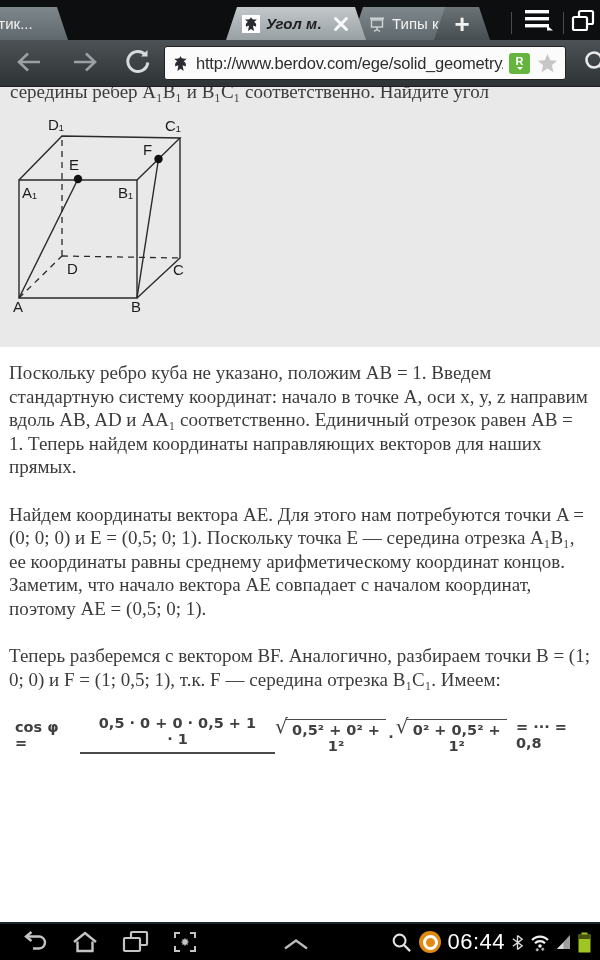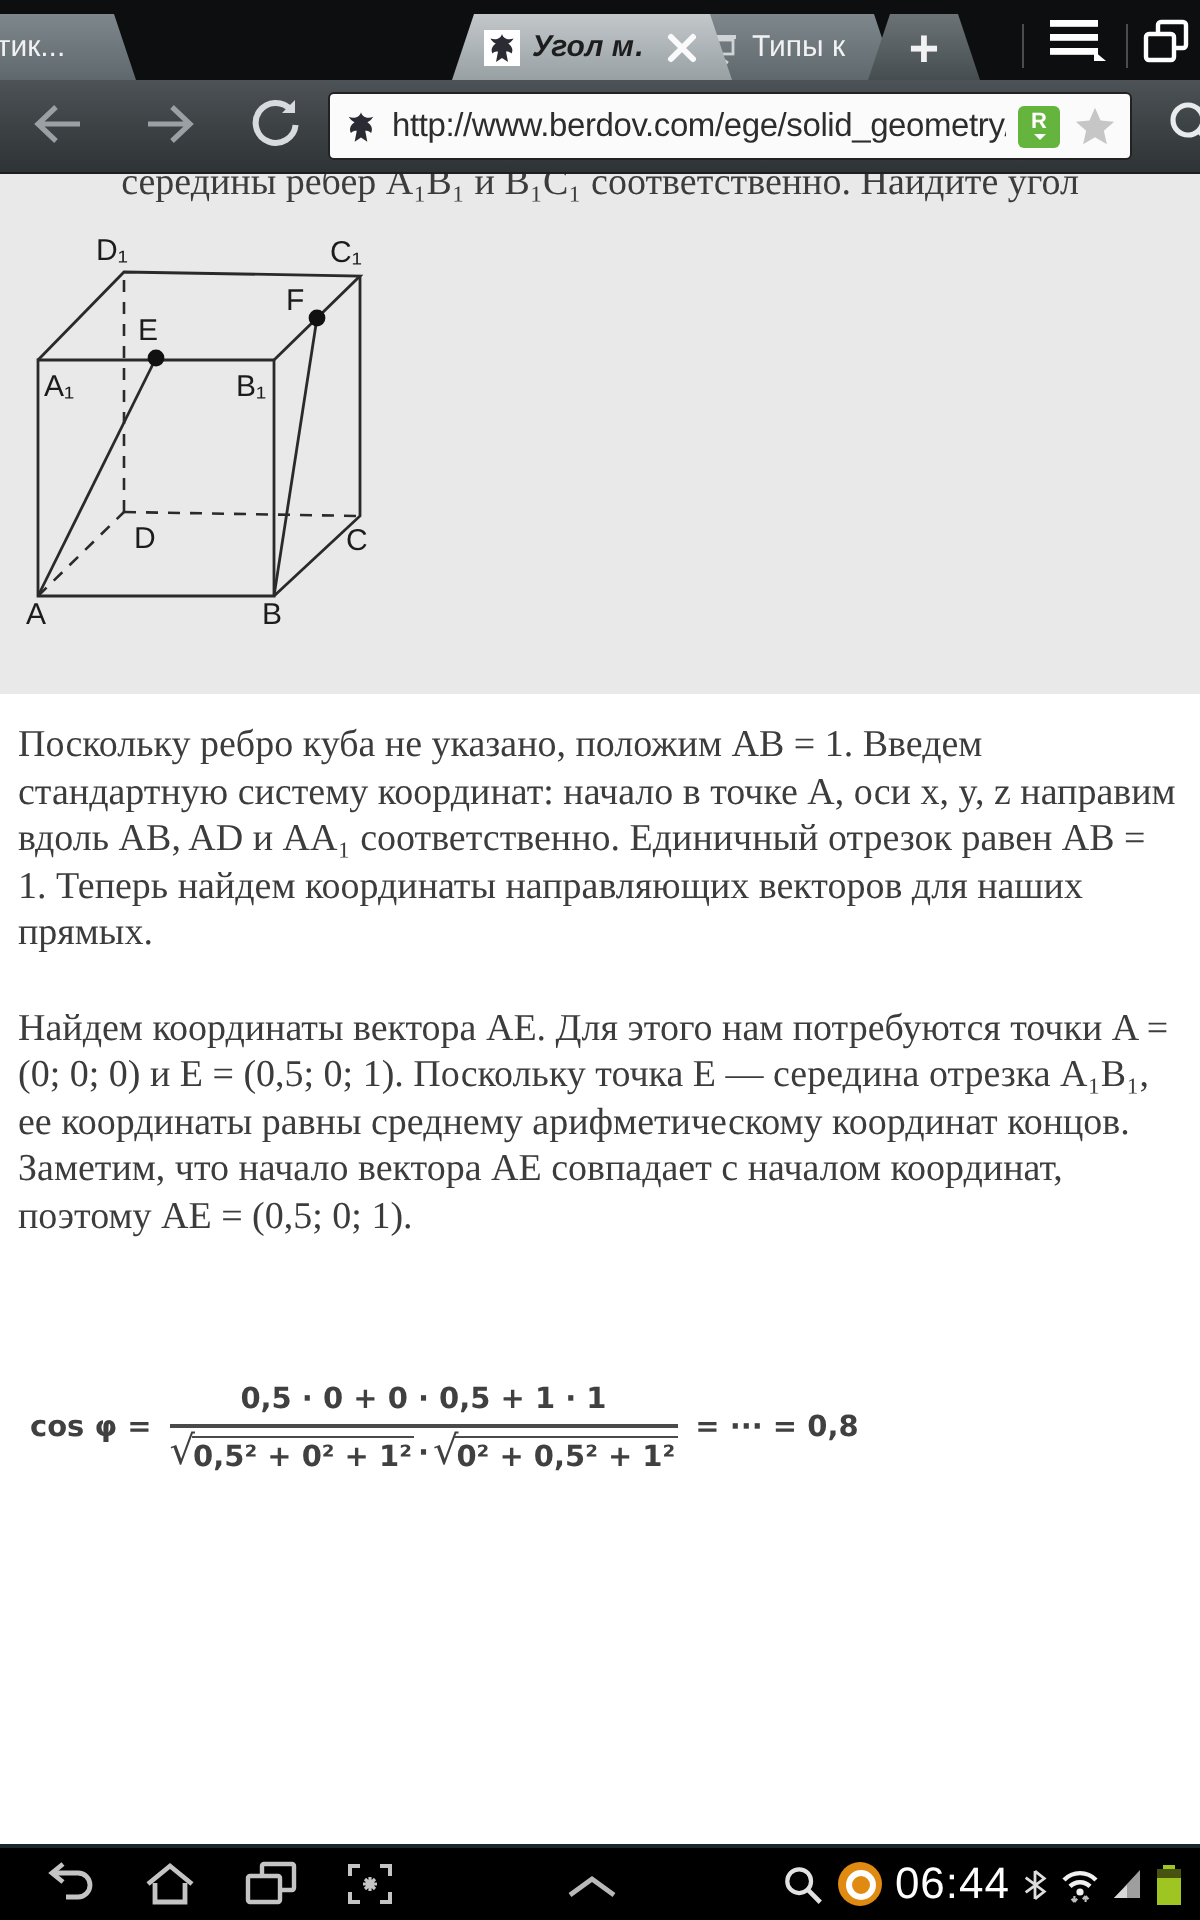--- a/index.html
+++ b/index.html
@@ -9,21 +9,21 @@
   .tabbar{position:relative;width:600px;height:40px;background:#0d0e0f;overflow:hidden;}
   .tab{position:absolute;top:7px;height:33px;display:flex;align-items:center;gap:6px;
        padding:0 16px;box-sizing:border-box;color:#f2f2f2;font-size:15px;
        clip-path:polygon(11px 0,calc(100% - 11px) 0,100% 100%,0 100%);
        background:linear-gradient(#7e878b,#5f686c);}
   .tab .tlabel{white-space:nowrap;overflow:hidden;}
   .tab.active{background:linear-gradient(#c3c8ca,#98a0a4);color:#1d1d1d;font-weight:bold;}
   .tab1{left:-36px;width:104px;}
   .tab2{left:62px;width:168px;}
   .tab3{left:226px;width:140px;z-index:2;font-style:italic;}
-  .tab4{left:336px;width:112px;z-index:1;}
+  .tab4{left:352px;width:112px;z-index:1;}
   .tabplus{left:434px;width:56px;z-index:3;background:linear-gradient(#6b7377,#464d51);
            justify-content:center;padding:0;}
   .fav{width:18px;height:18px;flex:0 0 auto;}
   .closex{margin-left:4px;flex:0 0 auto;}
   .tsep{position:absolute;top:12px;width:1px;height:22px;background:#4a4d4f;}
   .tbtn{position:absolute;top:9px;background:none;border:none;padding:0;cursor:pointer;}
 
   
   .urlbar{width:600px;height:47px;background:linear-gradient(#4c5255,#2e3335);
           display:flex;align-items:center;border-bottom:1px solid #1c1e1f;box-sizing:border-box;}
@@ -31,32 +31,32 @@
   .urlfield{display:flex;align-items:center;background:#fbfbfb;border:1px solid #222;
             border-radius:3px;height:34px;width:402px;margin-left:12px;padding:0 6px;box-sizing:border-box;gap:6px;}
   .urltext{flex:1;font-size:16.5px;color:#2d2d2d;white-space:nowrap;overflow:hidden;letter-spacing:-0.2px;}
   .reader{width:21px;height:21px;background:#64b43e;border-radius:3px;display:flex;flex-direction:column;
           align-items:center;justify-content:center;color:#fff;font-weight:bold;font-size:11px;line-height:10px;}
   .reader .arr{width:0;height:0;border-left:3.5px solid transparent;border-right:3.5px solid transparent;border-top:3.5px solid #fff;margin-top:1px;}
 
   
   .content{width:600px;height:835px;overflow:hidden;background:#fff;
            font-family:"Liberation Serif",serif;color:#3c3c3c;}
-  .problem{background:#e9e9e9;height:260px;overflow:hidden;padding:0 10px;box-sizing:border-box;text-align:center;}
+  .problem{background:#e9e9e9;height:260px;overflow:hidden;padding:0 10px;box-sizing:border-box;}
   .problem .ptext{margin-top:-7px;font-size:19px;line-height:23.5px;}
   .problem .ptext div{white-space:nowrap;}
   .cube{margin:9px 0 0 0;display:block;}
   .cube text{font-family:"Liberation Sans",sans-serif;font-size:15px;fill:#1c1c1c;}
   .solution{padding:14px 9px 0 9px;}
   .solution p{margin:0 0 24px 0;font-size:19px;line-height:23.5px;}
 
   
   .formula{display:flex;align-items:center;gap:9px;margin:2px 0 0 6px;
            font-family:"DejaVu Sans",sans-serif;font-weight:bold;color:#404040;font-size:14.5px;}
-  .frac{display:inline-flex;flex-direction:column;text-align:center;}
+  .frac{display:inline-flex;flex-direction:row;text-align:center;}
   .frac .num{padding:0 14px 4px 14px;border-bottom:2px solid #4a4a4a;}
   .frac .den{padding-top:4px;display:flex;align-items:flex-start;justify-content:center;gap:2px;}
   .sqrt{display:inline-flex;align-items:flex-start;}
   .sqrt .sign{font-size:20px;line-height:14px;margin-right:-2px;font-weight:normal;}
   .sqrt .body{border-top:1.8px solid #4a4a4a;padding:2px 1px 0 1px;}
   .fdot{align-self:center;}
 
   
   .sysbar{position:absolute;left:0;bottom:0;width:600px;height:38px;background:#000;
           border-top:2px solid #17272b;box-sizing:border-box;display:flex;align-items:center;}
@@ -199,21 +199,21 @@
       <text x="57" y="161">D</text>
       <text x="163" y="162">C</text>
       <text x="3" y="199">A</text>
       <text x="121" y="199">B</text>
     </svg>
   </div>
 
   <div class="solution">
     <p>Поскольку ребро куба не указано, положим AB = 1. Введем стандартную систему координат: начало в точке A, оси x, y, z направим вдоль AB, AD и AA₁ соответственно. Единичный отрезок равен AB = 1. Теперь найдем координаты направляющих векторов для наших прямых.</p>
     <p>Найдем координаты вектора AE. Для этого нам потребуются точки A = (0; 0; 0) и E = (0,5; 0; 1). Поскольку точка E — середина отрезка A₁B₁, ее координаты равны среднему арифметическому координат концов. Заметим, что начало вектора AE совпадает с началом координат, поэтому AE = (0,5; 0; 1).</p>
-    <p><br>
+    <p><span>Теперь разберемся с вектором BF. Аналогично, разбираем точки B = (1; 0; 0) и F = (1; 0,5; 1), т.к. F — середина отрезка B₁C₁. Имеем:</span><br>
       </p>
 
     <div class="formula">
       <span>cos φ =</span>
       <span class="frac">
         <span class="num">0,5 · 0 + 0 · 0,5 + 1 · 1</span>
         <span class="den">
           <span class="sqrt">
               <span class="sign">√</span>
               <span class="body">0,5² + 0² + 1²</span>

